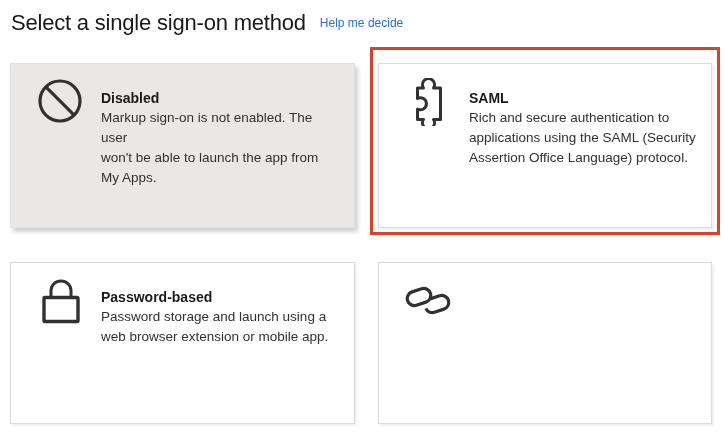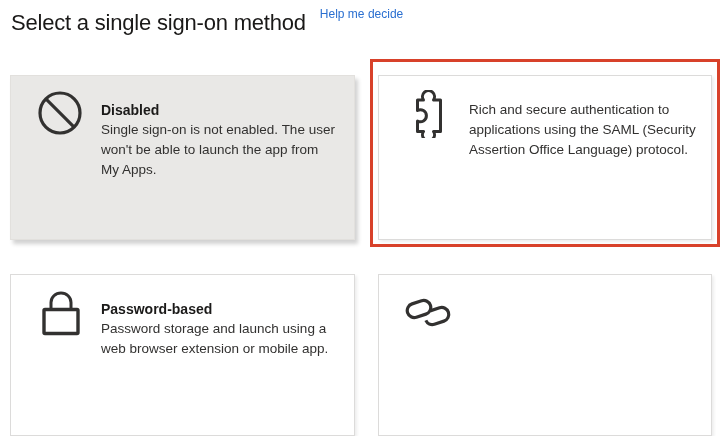--- a/index.html
+++ b/index.html
@@ -6,21 +6,21 @@
   html, body { margin: 0; padding: 0; }
   body {
     width: 725px; height: 436px;
     background: #ffffff;
     font-family: "Liberation Sans", sans-serif;
     overflow: hidden;
     position: relative;
   }
   .header {
     display: flex;
-    align-items: flex-start;
+    align-items: center;
     padding: 7px 6px 0 11px;
   }
   .page-title {
     margin: 0;
     font-size: 22px;
     font-weight: 400;
     line-height: 31px;
     color: #1a1918;
     letter-spacing: -0.2px;
   }
@@ -30,21 +30,21 @@
     color: #2a6fd0;
     text-decoration: none;
     cursor: pointer;
   }
   .grid {
     display: grid;
     grid-template-columns: 345px 334px;
     grid-template-rows: 165px 162px;
     column-gap: 23px;
     row-gap: 34px;
-    margin: 37px 0 0 10px;
+    margin: 25px 0 0 10px;
     border-radius: 20px;
   }
   .card {
     display: flex;
     align-items: flex-start;
     padding: 14px 12px 0 26px;
     background: #ffffff;
     border: 1px solid #dcdbda;
     box-shadow: 2px 2px 3px rgba(0,0,0,0.07);
     cursor: pointer;
@@ -95,35 +95,36 @@
 
   <div class="card card-disabled">
     <div class="icon-box">
       <svg viewBox="0 0 48 48" width="48" height="48">
         <circle cx="23" cy="23" r="20" fill="none" stroke="#323130" stroke-width="3.2"></circle>
         <line x1="8.9" y1="8.9" x2="37.1" y2="37.1" stroke="#323130" stroke-width="3.2"></line>
       </svg>
     </div>
     <div class="card-text">
       <div class="card-title">Disabled</div>
-      <div class="card-desc">Single sign-on is not enabled. The user
+      <div class="card-desc">Markup sign-on is not enabled. The user
 won't be able to launch the app from
 My Apps.</div>
     </div>
   </div>
 
   <div class="saml-wrap">
     <div class="red-box"></div>
     <div class="card">
       <div class="icon-box">
         <svg viewBox="0 0 48 48" width="48" height="48">
           <path d="M 12.5,10 H 18.5 A 6,6 0 1 1 28.5,10 H 35.5 V 41.5 H 28.5 A 6,6 0 1 1 18.5,41.5 H 12.5 V 31 A 6,6 0 1 0 12.5,20.5 V 10 Z" fill="none" stroke="#323130" stroke-width="3" stroke-linejoin="round"></path>
         </svg>
       </div>
       <div class="card-text">
+        <div class="card-title">SAML</div>
         <div class="card-desc">Rich and secure authentication to
 applications using the SAML (Security
 Assertion Office Language) protocol.</div>
       </div>
     </div>
   </div>
 
   <div class="card">
     <div class="icon-box">
       <svg viewBox="0 0 48 48" width="48" height="48">

